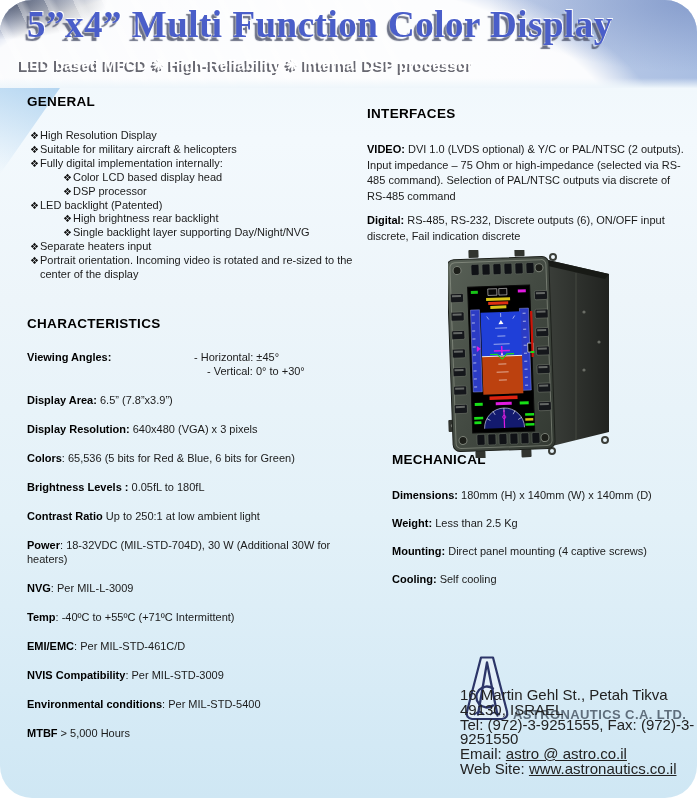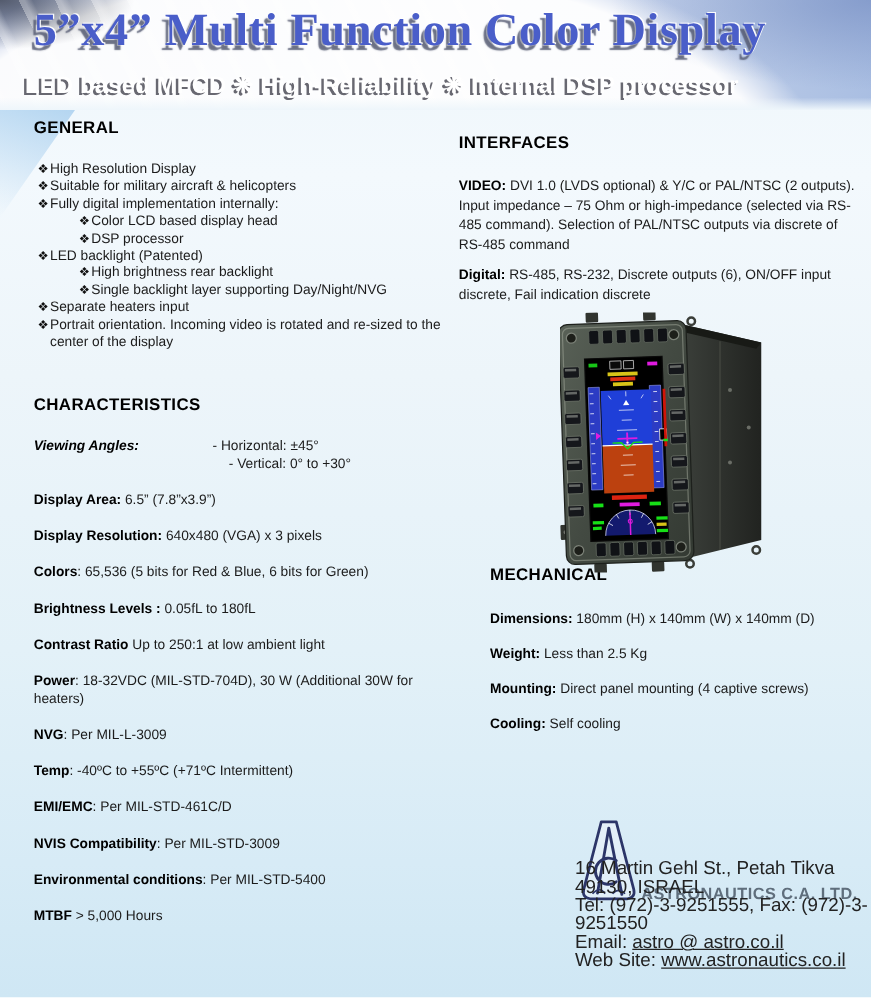--- a/index.html
+++ b/index.html
@@ -1,56 +1,56 @@
 <!DOCTYPE html>
 <html><head>
 <meta charset="utf-8">
 <style>
   html,body{margin:0;padding:0;}
   .page{position:relative;width:697px;height:798px;overflow:hidden;
     font-family:"Liberation Sans",sans-serif;color:#1b1b1b;
-    background:linear-gradient(180deg,#eef6fb 0px,#f3f9fd 140px,#edf5fa 300px,#e3f1f8 520px,#d7ebf6 690px,#cfe7f4 798px);}
+    background:linear-gradient(180deg,#eef6fb 0px,#f3f9fd 140px,#edf5fa 300px,#e3f1f8 520px,#d7ebf6 690px,#cfe7f4 798px);border-radius:32px;}
   
   .banner{position:absolute;left:0;top:0;width:697px;height:88px;
     background:
       radial-gradient(150px 55px at 0% 0%, rgba(55,60,72,.75), rgba(55,60,72,0) 72%),
       radial-gradient(260px 90px at 100% 0%, rgba(118,142,195,.7), rgba(118,142,195,0) 80%),
       radial-gradient(ellipse 640px 330px at 40% 175%, rgba(255,255,255,.95) 54%, rgba(255,255,255,0) 61%),
       linear-gradient(105deg,#a9b7dc 0%,#c3cee9 25%,#d4dcf0 45%,#c8d4ec 65%,#b7c8e6 85%,#a9bee2 100%);}
   .banner::before{content:"";position:absolute;left:0;top:0;width:58%;height:100%;
     background:repeating-linear-gradient(64deg, rgba(255,255,255,.6) 0 4px, rgba(255,255,255,0) 10px 26px);opacity:.55;}
   .banner::after{content:"";position:absolute;left:0;bottom:0;width:100%;height:10px;
     background:linear-gradient(rgba(238,246,251,0),#eef6fb);}
   .banner-wedge{position:absolute;left:0;top:88px;width:60px;height:86px;
     background:linear-gradient(200deg,rgba(165,205,238,.8),rgba(165,205,238,0));
     clip-path:polygon(0 0,100% 0,0 100%);}
   .title{position:absolute;left:27px;top:3px;white-space:nowrap;z-index:2;
     font-family:"Liberation Serif",serif;font-weight:bold;font-size:37px;letter-spacing:.5px;color:#4a5ec9;
     text-shadow:1px -1px 0 rgba(255,255,255,.95),-1px 1px 0 rgba(255,255,255,.35),-3px 4px 1px rgba(82,88,112,.85);}
   .subtitle{position:absolute;left:20px;top:56px;white-space:nowrap;z-index:2;
-    font-weight:bold;font-size:19px;letter-spacing:.2px;color:#ffffff;
+    font-weight:bold;font-size:15px;letter-spacing:.2px;color:#ffffff;
     text-shadow:-2px 2px 0 rgba(88,88,98,.9);}
   
   .sec-h{position:absolute;font-size:13.5px;font-weight:bold;color:#000;letter-spacing:.3px;}
   #h-general{left:27px;top:94px;}
   #h-characteristics{left:27px;top:316px;}
   #h-interfaces{left:367px;top:106px;}
   #h-mechanical{left:392px;top:452px;}
   
   .general-list{position:absolute;left:27px;top:129px;width:340px;font-size:11px;line-height:13.9px;}
   .gl-item{display:flex;}
   .gl-item .bullet{flex:0 0 13px;padding-left:3px;box-sizing:border-box;font-size:10px;color:#111;}
   .gl-item.sub{padding-left:33px;}
   
   .char-list{position:absolute;left:27px;top:350px;width:334px;font-size:11px;}
   .spec{line-height:14px;margin-bottom:15px;}
   .spec b{color:#000;}
   .spec-va{display:flex;}
-  .spec-va .lbl{flex:0 0 143px;font-style:italic;}
-  .va-lines{display:flex;flex-direction:column;}
+  .spec-va .lbl{flex:0 0 143px;}
+  .va-lines{display:flex;flex-direction:column;margin-left:24px;}
   .va2{padding-left:13px;}
   
   .if-p{position:absolute;left:367px;width:324px;font-size:11px;line-height:15.5px;}
   #if-video{top:142px;}
   #if-digital{top:213px;}
   .if-p b{color:#000;}
   
   .mech-list{position:absolute;left:392px;top:488px;width:300px;font-size:11px;}
   .mech-list .spec{margin-bottom:14px;}
   

